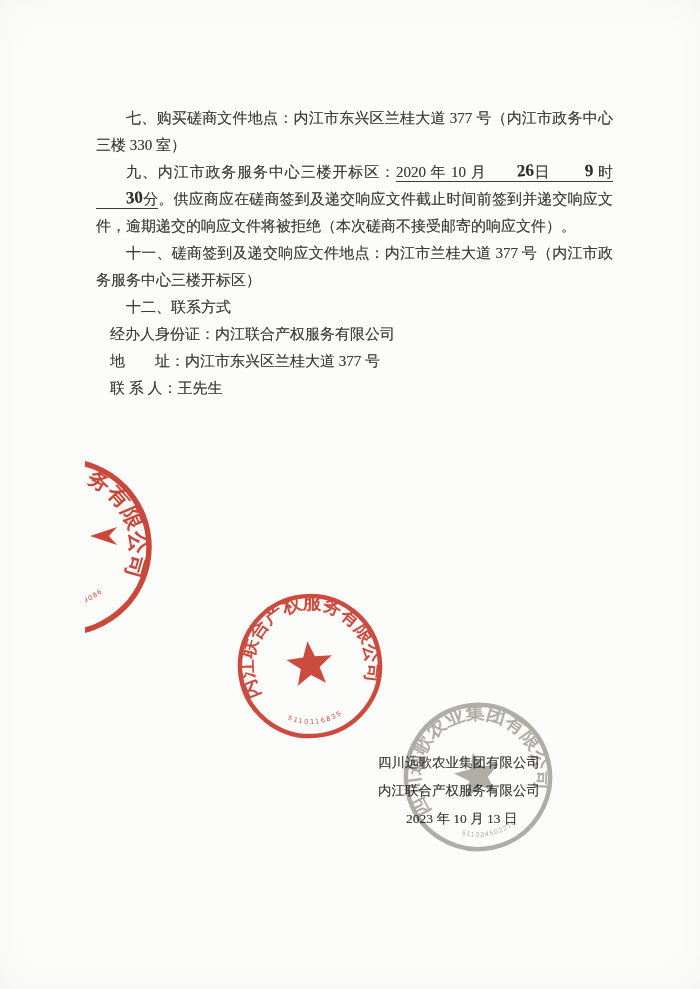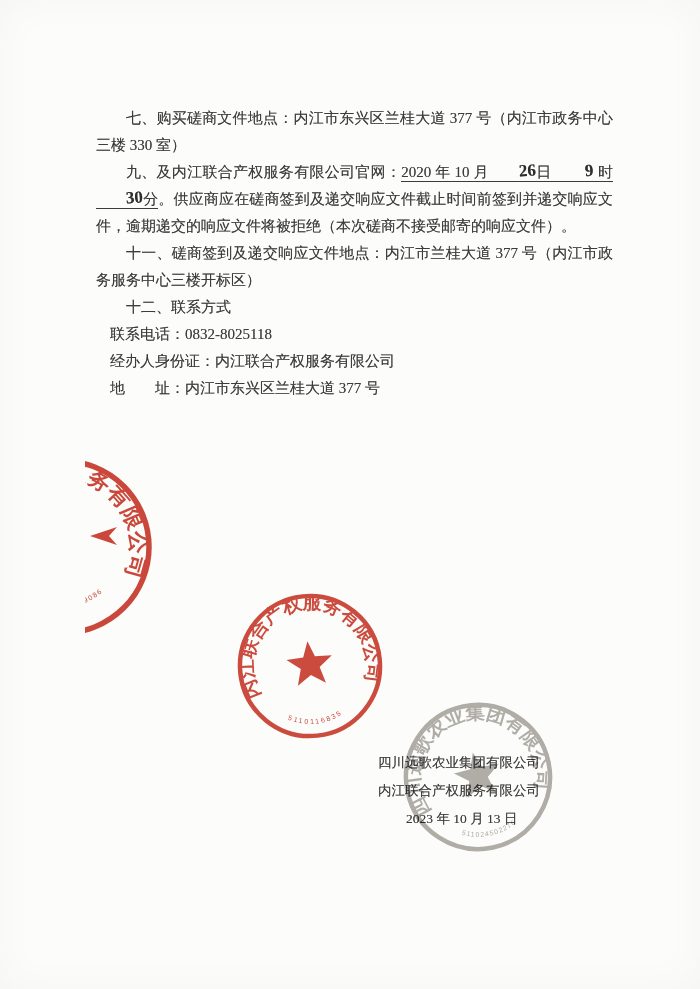--- a/index.html
+++ b/index.html
@@ -78,27 +78,27 @@
   }
   svg text { font-family: "Liberation Sans", "DejaVu Sans", sans-serif; }
 </style>
 </head>
 <body>
 
 <div class="page">
 
   <div class="content">
     <p class="para">七、购买磋商文件地点：内江市东兴区兰桂大道 377 号（内江市政务中心三楼 330 室）</p>
-    <p class="para"><span>九、及内江联合产权服务有限公司官网：</span><span class="underline"><span>2020 年 10 月</span><span class="hw">26</span><span>日 </span><span class="hw">9</span><span> 时</span><span class="hw">30</span><span>分</span></span><span>。供应商应在磋商签到及递交响应文件截止时间前签到并递交响应文件，逾期递交的响应文件将被拒绝（本次磋商不接受邮寄的响应文件）。</span></p>
+    <p class="para"><span>九、内江市政务服务中心三楼开标区：</span><span class="underline"><span>2020 年 10 月</span><span class="hw">26</span><span>日 </span><span class="hw">9</span><span> 时</span><span class="hw">30</span><span>分</span></span><span>。供应商应在磋商签到及递交响应文件截止时间前签到并递交响应文件，逾期递交的响应文件将被拒绝（本次磋商不接受邮寄的响应文件）。</span></p>
     <p class="para">十一、磋商签到及递交响应文件地点：内江市兰桂大道 377 号（内江市政务服务中心三楼开标区）</p>
     <p class="para">十二、联系方式</p>
 
-    <div class="contact-row"><span>联系电话：</span><span>0832-8025118</span></div>
     <div class="contact-row"><span>经办人身份证：</span><span>内江联合产权服务有限公司</span></div>
     <div class="contact-row"><span>地　　址：</span><span>内江市东兴区兰桂大道 377 号</span></div>
+    <div class="contact-row"><span>联 系 人：</span><span>王先生</span></div>
   </div>
 
   <div class="signature">
     <div>四川远歌农业集团有限公司</div>
     <div>内江联合产权服务有限公司</div>
     <div class="sig-date">2023 年 10 月 13 日</div>
   </div>
 
   <svg class="stamp stamp-edge" width="200" height="200" viewBox="0 0 200 200">
     <circle cx="100" cy="100" r="86" fill="none" stroke-width="5.5" stroke="#c9392b"></circle>

